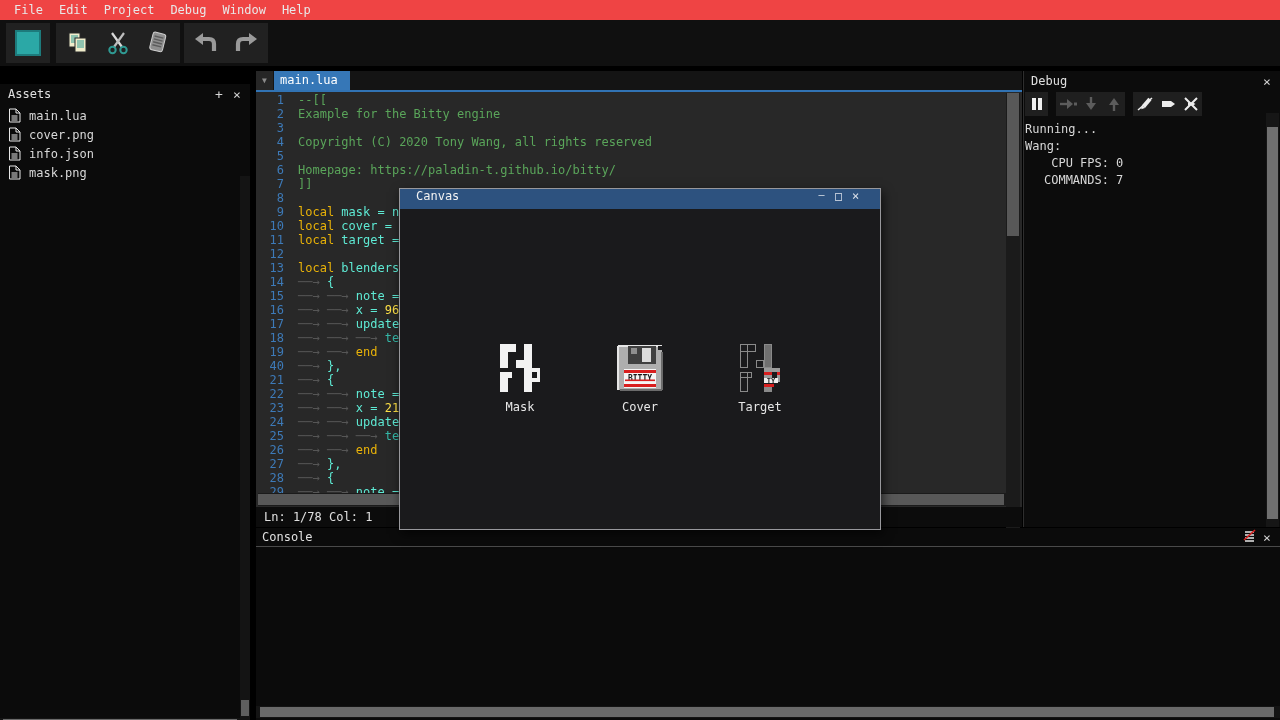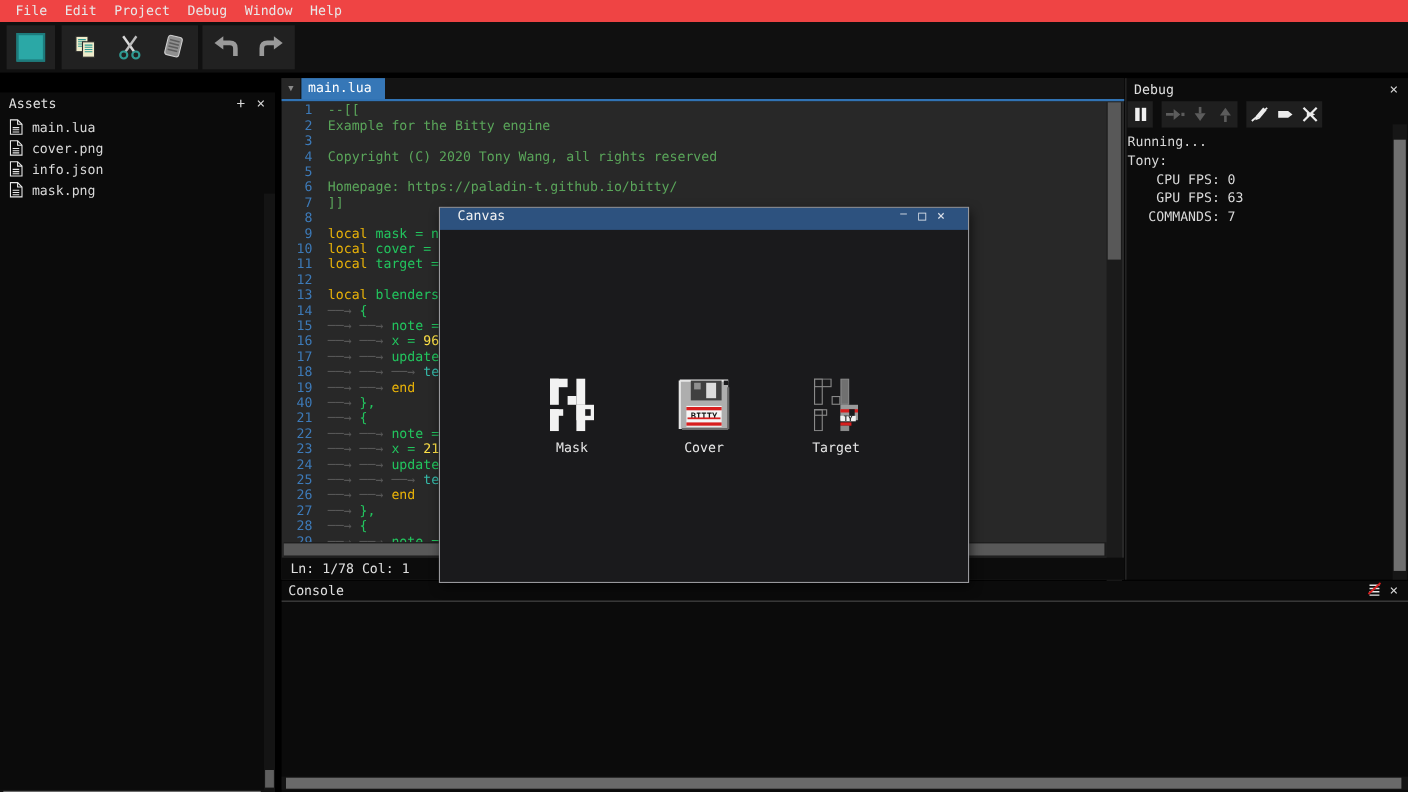--- a/index.html
+++ b/index.html
@@ -41,21 +41,21 @@
             border-bottom:2px solid #3173b4; display:flex; }
   #tab-drop { width:17px; height:19px; background:#262626; color:#8a8a8a; font-size:8px;
               display:flex; align-items:center; justify-content:center; }
   .tab { height:19px; background:#3677b7; color:#fff; padding:2px 12px 0 6px; margin-left:1px; }
   #code { left:0; top:22px; width:750px; height:400px; overflow:hidden; }
   .cl { display:flex; height:14px; line-height:14px; white-space:pre; }
   .ln { width:34px; padding-right:6px; text-align:right; color:#3d7ab8; flex:none; }
   .ct { padding-left:8px; }
   .tg { color:#565656; }
   .com { color:#5aa55a; } .kw { color:#eab308; } .num { color:#fde047; }
-  .typ { color:#35b8a8; } .txt { color:#22c55e; }
+  .typ { color:#35b8a8; } .txt { color:#5eead4; }
   #editor-vscroll { right:2px; top:22px; width:14px; height:469px; background:#1b1b1b; }
   #editor-vthumb { position:absolute; left:1px; right:1px; top:0; height:143px; background:#585858; }
   #editor-hscroll { left:2px; top:422px; width:748px; height:13px; background:#1b1b1b; }
   #editor-hthumb { position:absolute; left:0; top:1px; height:11px; width:746px; background:#585858; }
   #editor-status { left:0; top:436px; width:766px; height:20px; background:#0c0c0c;
                    display:flex; align-items:center; padding-left:8px; color:#e0e0e0; }
 
   
   #debug { left:1023px; top:71px; width:257px; height:456px; background:#0c0c0c;
            border-left:1px solid #2e2e2e; }
@@ -300,29 +300,25 @@
         <div class="dbtn">
           <svg width="16" height="14" viewBox="0 0 16 14">
             <path d="M5 5.5 h5 l2.5 1.5 -2.5 1.5 H5 z" fill="#ececec"></path>
             <path d="M2 1 L14 13 M14 1 L2 13" stroke="#ececec" stroke-width="2"></path>
           </svg>
         </div>
       </div>
     </div>
     <div id="debug-body">
       <div class="drow">Running...</div>
-      <div class="drow">Tony:</div>
+      <div class="drow">Wang:</div>
       <div id="stat-rows">
           <div class="stat-row">
             <span class="stat-label">CPU FPS:</span>
             <span class="stat-value">0</span>
-          </div>
-          <div class="stat-row">
-            <span class="stat-label">GPU FPS:</span>
-            <span class="stat-value">63</span>
           </div>
           <div class="stat-row">
             <span class="stat-label">COMMANDS:</span>
             <span class="stat-value">7</span>
           </div>
         </div>
     </div>
     <div id="debug-vscroll">
       <div id="debug-vthumb"></div>
     </div>

